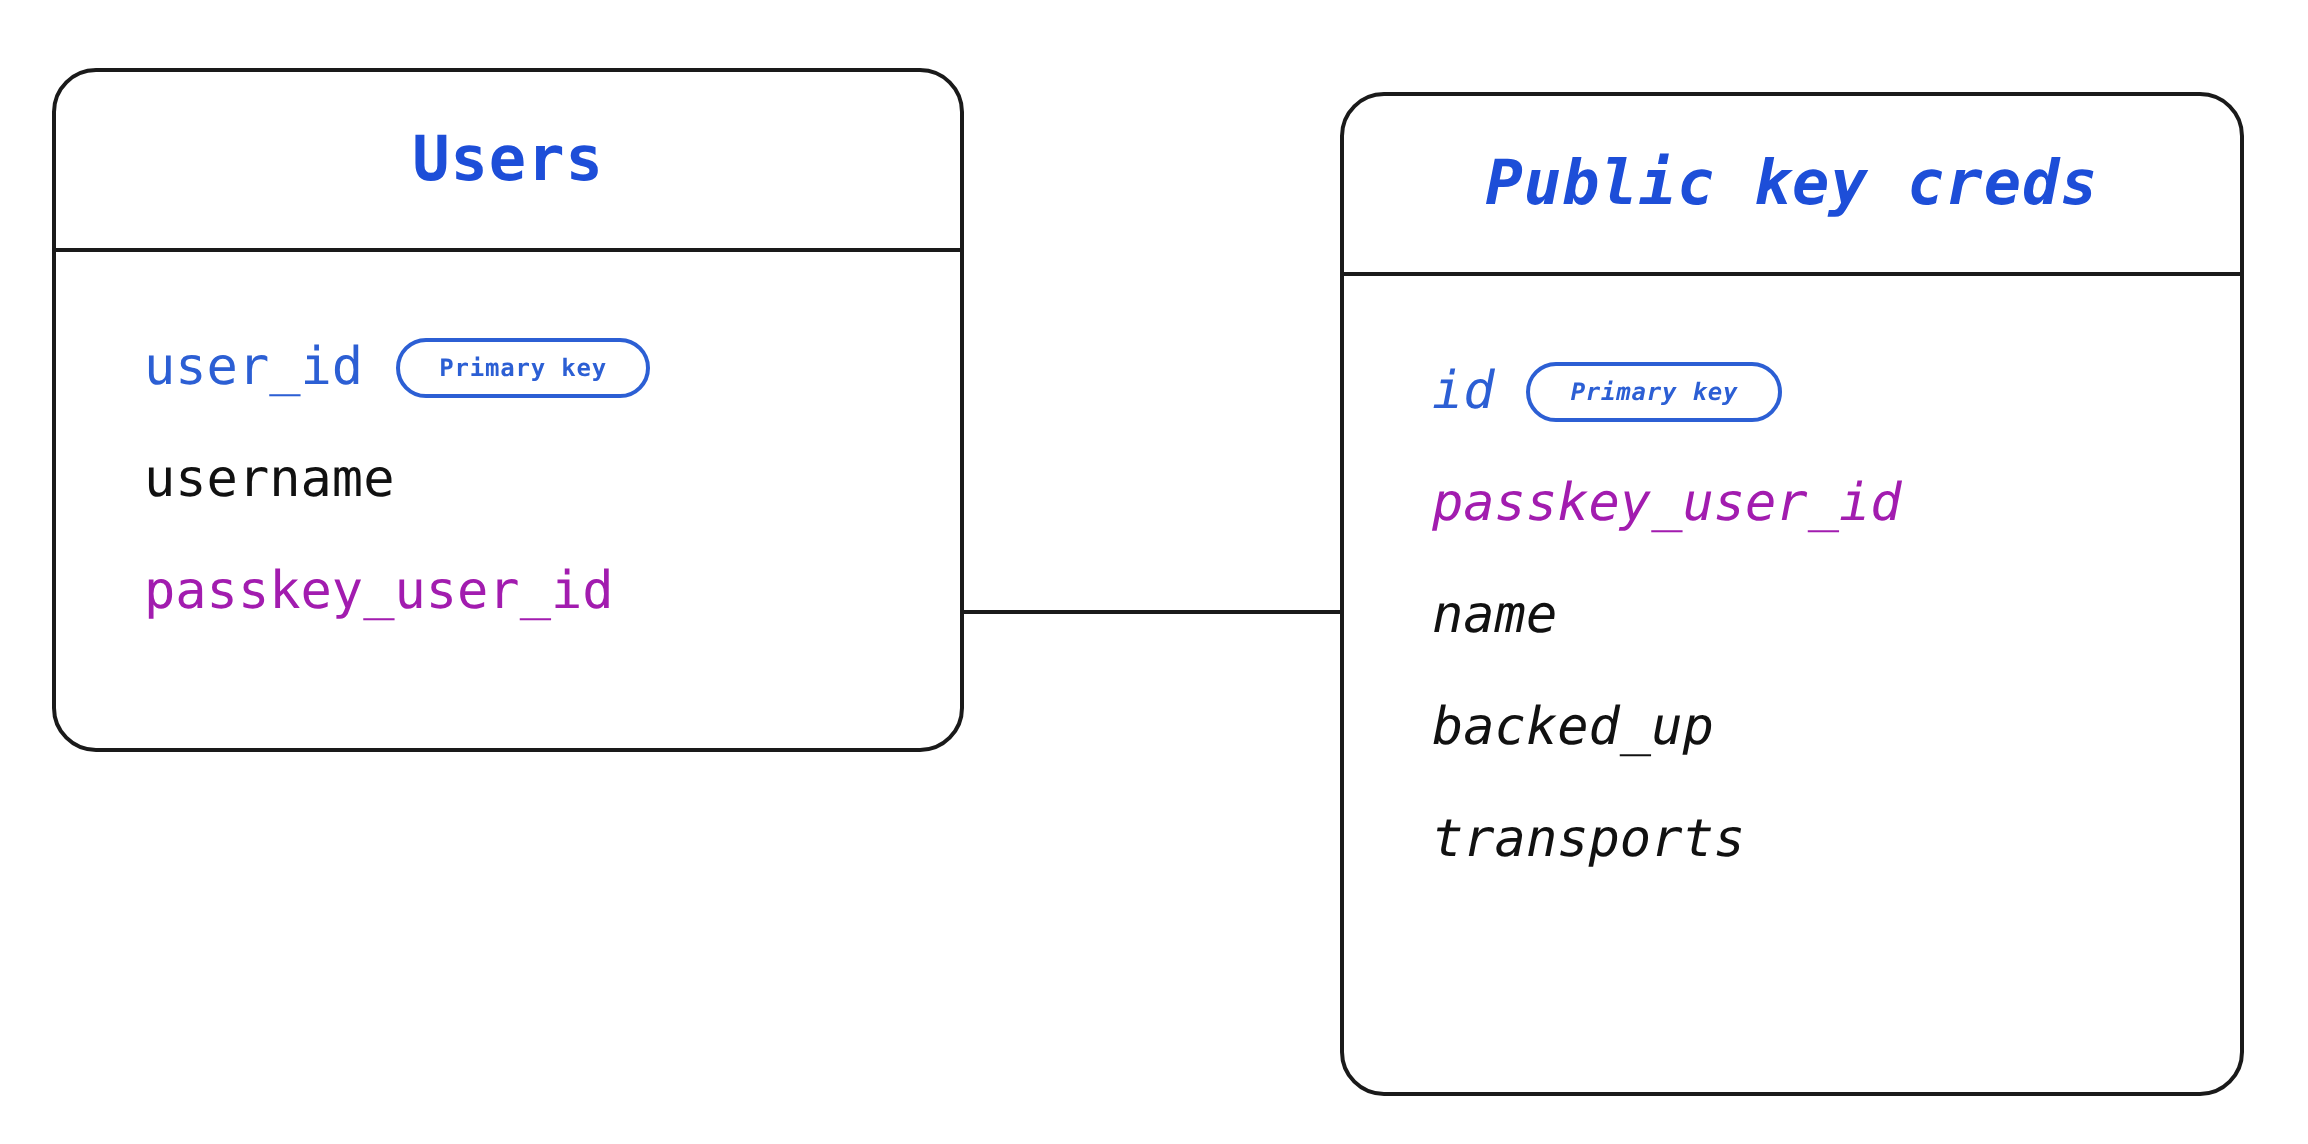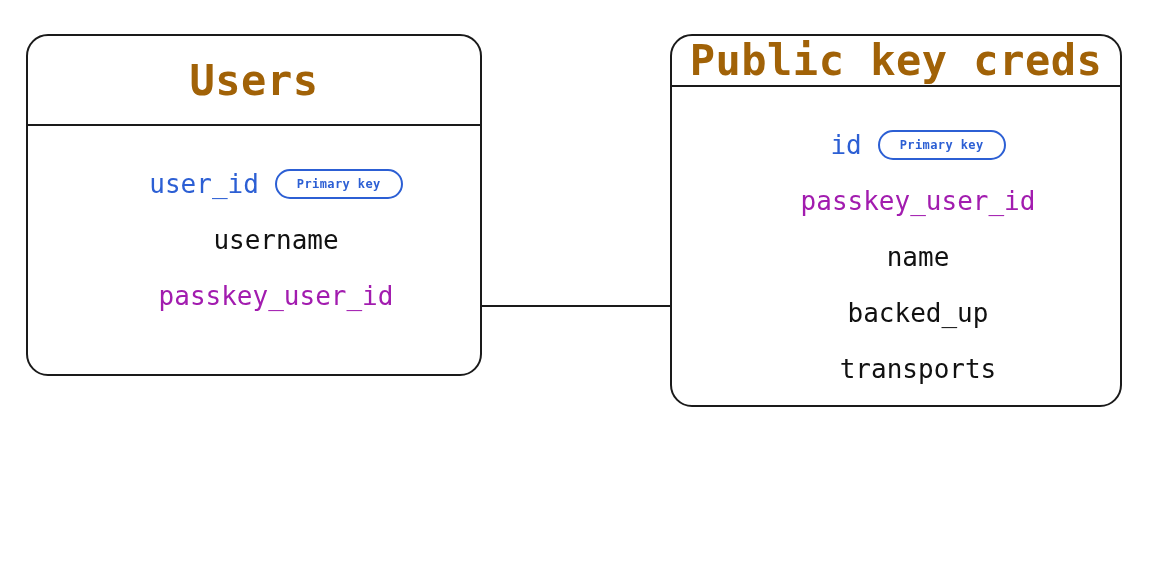--- a/index.html
+++ b/index.html
@@ -35,40 +35,39 @@
     box-sizing: border-box;
     height: 90px;
     display: flex;
     align-items: center;
     justify-content: center;
     border-bottom: 2px solid #1a1a1a;
   }
 
   .entity-title {
     font-family: "DejaVu Sans Mono", "Liberation Mono", monospace;
-    font-size: 42px;
+    font-size: 31px;
     font-weight: bold;
-    color: #a16207;
+    color: #1d4ed8;
     letter-spacing: 0.5px;
     white-space: nowrap;
   }
 
   .entity-body {
     box-sizing: border-box;
     padding: 30px 0 28px 44px;
     display: flex;
     flex-direction: column;
   }
 
   .field-row {
     height: 56px;
     display: flex;
     align-items: center;
     gap: 16px;
-    justify-content: center;
   }
 
   .field-name {
     font-family: "DejaVu Sans Mono", "Liberation Mono", monospace;
     font-size: 26px;
     line-height: 1;
     color: #111111;
     white-space: nowrap;
   }
   .field-name.pk   { color: #2c5fd4; }
@@ -123,21 +122,21 @@
         <span class="field-name">username</span>
       </div>
 
       <div class="field-row">
         <span class="field-name fk">passkey_user_id</span>
       </div>
 
     </div>
   </div>
 
-  <div class="entity" style="left:670px; top:34px; width:452px; height:373px;">
+  <div class="entity" style="left:670px; top:46px; width:452px; height:502px;font-style:italic;">
 
     <div class="entity-header">
       <span class="entity-title">Public key creds</span>
     </div>
 
     <div class="entity-body">
 
       <div class="field-row">
         <span class="field-name pk">id</span>
         <span class="pk-badge">Primary key</span>

